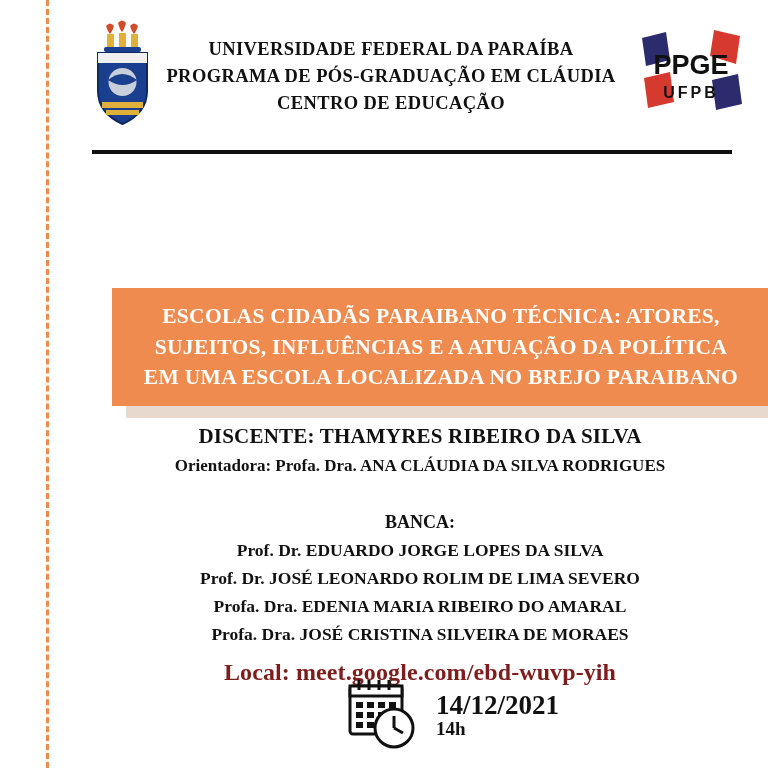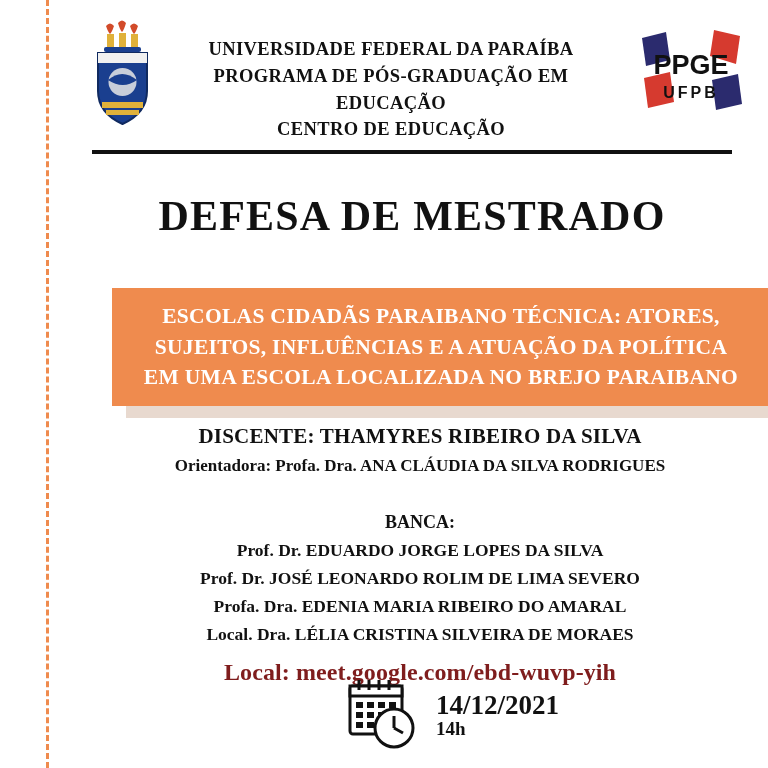--- a/index.html
+++ b/index.html
@@ -225,58 +225,57 @@
           <path d="M14 33 h49 v10 h-49 z" fill="#f0f0f0"></path>
           <circle cx="38.5" cy="62" r="14" fill="#e8e8e8" opacity="0.85"></circle>
           <path d="M24 60 q14 -12 29 0 q-14 10 -29 0z" fill="#1a3f8f"></path>
           <path d="M18 82 h41 v6 h-41z" fill="#e0b13a"></path>
           <path d="M22 90 h33 v5 h-33z" fill="#e0b13a"></path>
         </svg>
       </div>
 
       <div class="header-text">
         <div class="l1">UNIVERSIDADE FEDERAL DA PARAÍBA</div>
-        <div class="l2">PROGRAMA DE PÓS-GRADUAÇÃO EM EDUCAÇÃO</div>
+        <div class="l2">PROGRAMA DE PÓS-GRADUAÇÃO EM CLÁUDIA</div>
         <div class="l3">CENTRO DE EDUCAÇÃO</div>
       </div>
 
       <div class="ppge-logo">
         <svg width="110" height="96" viewBox="0 0 110 96">
           <path d="M6 12 L30 6 L34 34 L10 40 Z" fill="#2b2b6e"></path>
           <path d="M78 4 L104 10 L100 38 L74 30 Z" fill="#d63a2f"></path>
           <path d="M8 52 L34 46 L38 76 L12 82 Z" fill="#d63a2f"></path>
           <path d="M76 54 L102 48 L106 78 L80 84 Z" fill="#2b2b6e"></path>
           <text x="55" y="48" text-anchor="middle" font-family="Liberation Sans, sans-serif" font-size="27" font-weight="bold" fill="#111111">PPGE</text>
           <text x="55" y="72" text-anchor="middle" font-family="Liberation Sans, sans-serif" font-size="16" font-weight="bold" letter-spacing="3" fill="#111111">UFPB</text>
         </svg>
       </div>
 
       <div class="hr-rule"></div>
     </div>
 
-    <div class="title-defesa">DEFESA DE MESTRADO</div>
 
     <div class="banner-shadow"></div>
     <div class="banner">
       <div class="banner-inner">
         <div>ESCOLAS CIDADÃS PARAIBANO TÉCNICA: ATORES,</div>
         <div>SUJEITOS, INFLUÊNCIAS E A ATUAÇÃO DA POLÍTICA</div>
         <div>EM UMA ESCOLA LOCALIZADA NO BREJO PARAIBANO</div>
       </div>
     </div>
 
     <div class="body-block">
       <div class="discente">DISCENTE:  THAMYRES RIBEIRO DA SILVA</div>
       <div class="orientadora">Orientadora: Profa. Dra. ANA CLÁUDIA DA SILVA RODRIGUES</div>
 
       <div class="banca-label">BANCA:</div>
       <div class="banca-item">Prof. Dr.  EDUARDO JORGE LOPES DA SILVA</div>
       <div class="banca-item">Prof. Dr.  JOSÉ LEONARDO ROLIM DE LIMA SEVERO</div>
       <div class="banca-item">Profa. Dra. EDENIA MARIA RIBEIRO DO AMARAL</div>
-      <div class="banca-item">Local. Dra.  LÉLIA CRISTINA SILVEIRA DE MORAES</div>
+      <div class="banca-item">Profa. Dra.  JOSÉ CRISTINA SILVEIRA DE MORAES</div>
 
       <div class="local">Local: meet.google.com/ebd-wuvp-yih</div>
     </div>
 
     <div class="datetime-row">
       <div class="cal-clock">
         <svg width="78" height="74" viewBox="0 0 78 74">
           <rect x="4" y="8" width="52" height="48" rx="3" fill="#ffffff" stroke="#111111" stroke-width="3"></rect>
           <rect x="4" y="8" width="52" height="10" fill="#ffffff" stroke="#111111" stroke-width="3"></rect>
           <line x1="13" y1="2" x2="13" y2="12" stroke="#111111" stroke-width="3"></line>

